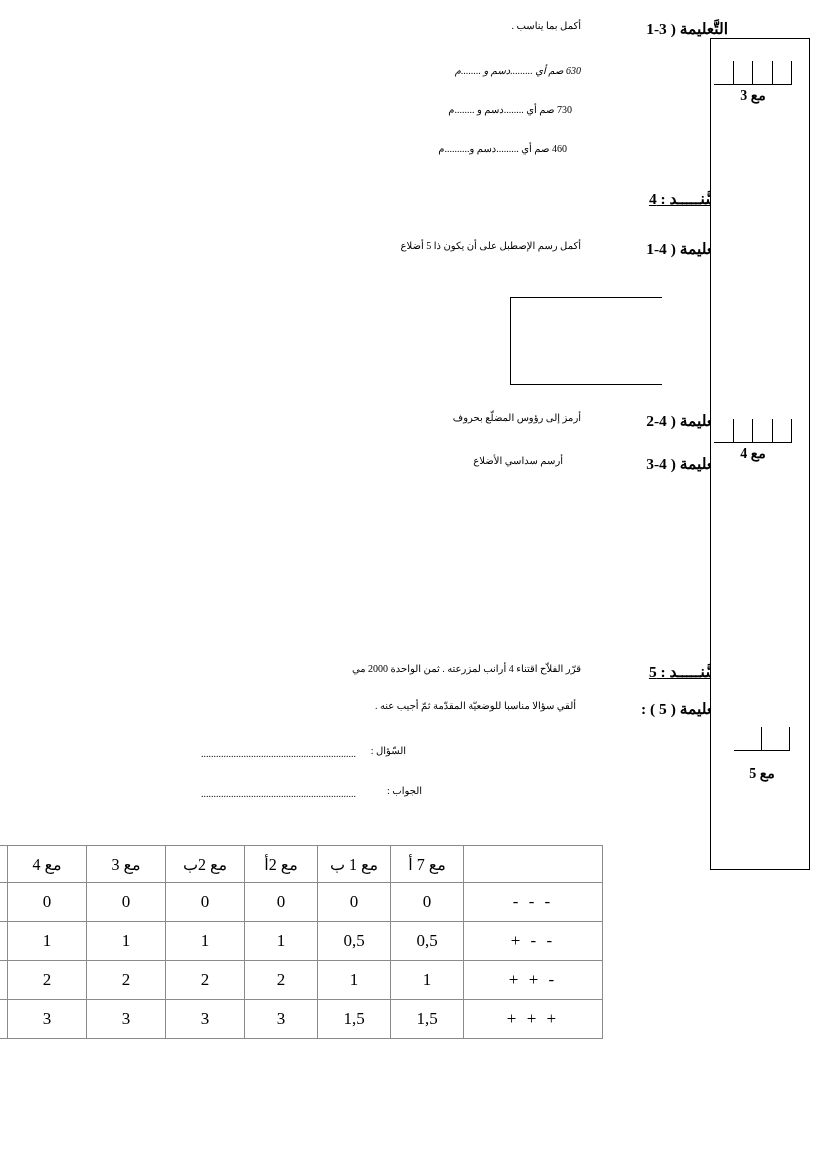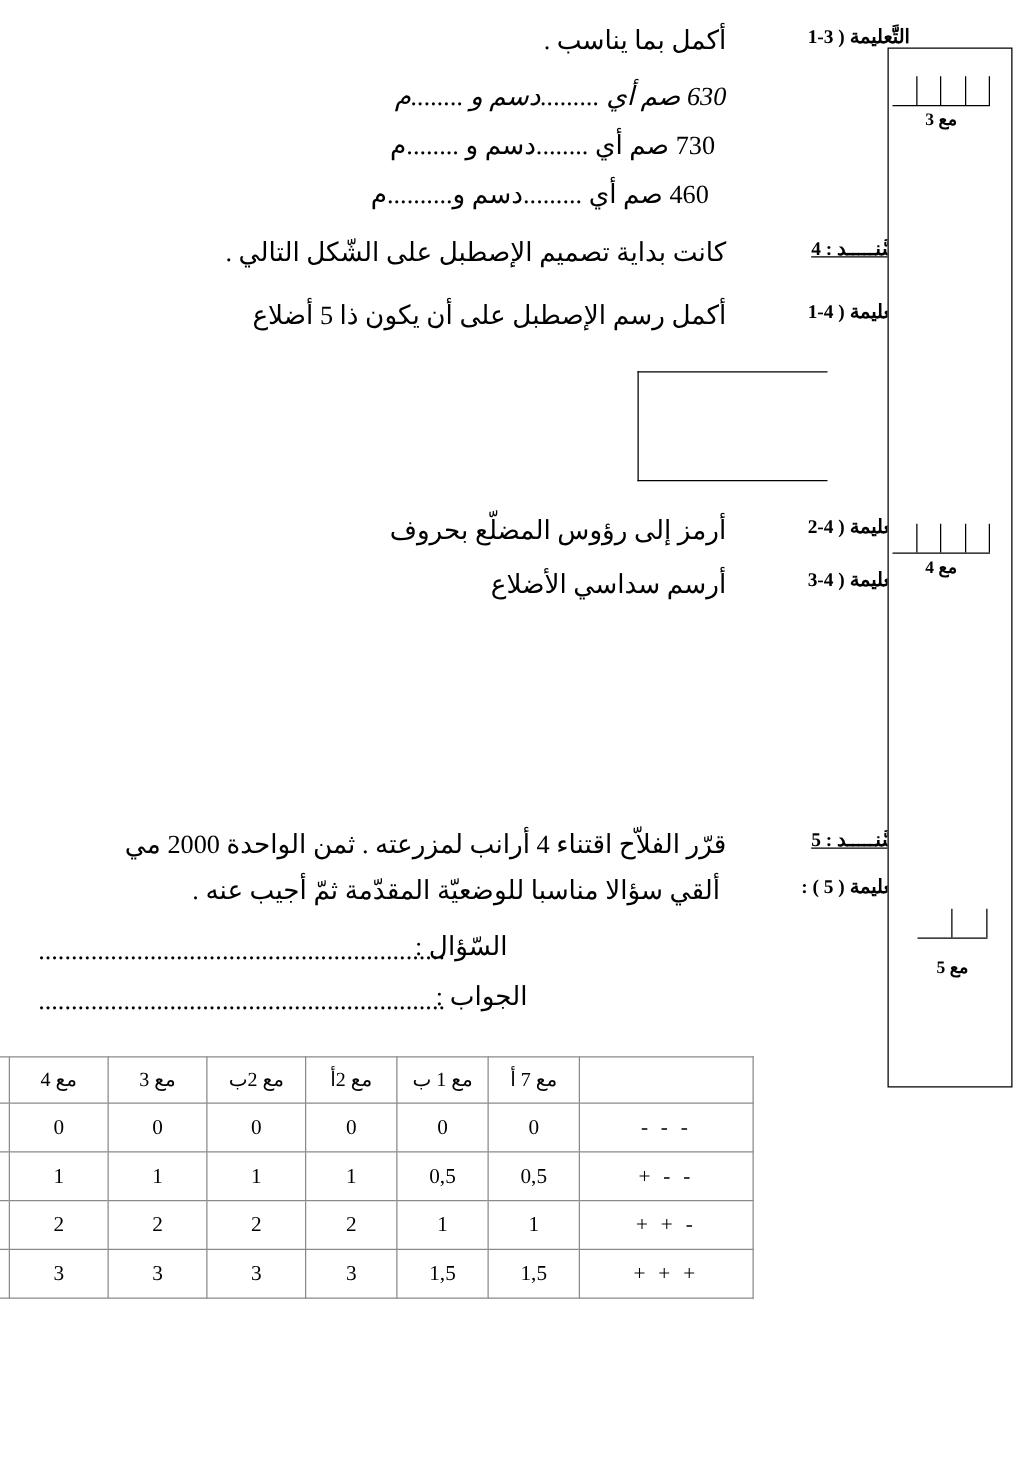--- a/index.html
+++ b/index.html
@@ -22,21 +22,21 @@
     direction: rtl;
     unicode-bidi: embed;
     white-space: nowrap;
   }
   .abs { position: absolute; }
   .lbl-bold {
     font-weight: bold;
     font-size: 15.5px;
   }
   .body-txt {
-    font-size: 21px;
+    font-size: 10px;
     font-weight: normal;
   }
   .underline-lbl {
     text-decoration: underline;
     text-decoration-skip-ink: none;
   }
 
   
   #mark-column {
     position: absolute;
@@ -139,35 +139,34 @@
   <div class="abs ar body-txt" style="right:245px; top:20px;">أكمل بما يناسب .</div>
 
   <div class="abs ar body-txt" style="right:245px; top:65px;font-style:italic;">630 صم  أي  .........دسم و ........م</div>
 
   <div class="abs ar body-txt" style="right:254px; top:104px;">730 صم  أي  ........دسم و  ........م</div>
 
   <div class="abs ar body-txt" style="right:259px; top:143px;">460 صم أي  .........دسم و..........م</div>
 
   <div class="abs ar lbl-bold underline-lbl" style="right:98px; top:190px;">السَّنـــــد : 4</div>
 
-  <div class="abs ar body-txt" style="right:245px; top:190px;">كانت بداية تصميم الإصطبل على الشّكل التالي .</div>
 
   <div class="abs ar lbl-bold" style="right:98px; top:240px;">التَّعليمة ( 4-1</div>
 
   <div class="abs ar body-txt" style="right:245px; top:240px;">أكمل رسم الإصطبل على أن يكون ذا 5 أضلاع</div>
 
   <div id="stable-shape"></div>
 
   <div class="abs ar lbl-bold" style="right:98px; top:412px;">التَّعليمة ( 4-2</div>
 
   <div class="abs ar body-txt" style="right:245px; top:412px;">أرمز إلى رؤوس المضلّع بحروف</div>
 
   <div class="abs ar lbl-bold" style="right:98px; top:455px;">التَّعليمة ( 4-3</div>
 
-  <div class="abs ar body-txt" style="right:245px; top:455px;">أرسم سداسي الأضلاع</div>
+  <div class="abs ar body-txt" style="right:263px; top:455px;">أرسم سداسي الأضلاع</div>
 
   <div class="abs ar lbl-bold underline-lbl" style="right:98px; top:663px;">السَّنـــــد : 5</div>
 
   <div class="abs ar body-txt" style="right:245px; top:663px;">قرّر الفلاّح اقتناء 4 أرانب لمزرعته . ثمن الواحدة 2000 مي</div>
 
   <div class="abs ar lbl-bold" style="right:98px; top:700px;">التَّعليمة  ( 5 ) :</div>
 
   <div class="abs ar body-txt" style="right:250px; top:700px;">ألقي سؤالا مناسبا للوضعيّة المقدّمة ثمّ أجيب عنه .</div>
 
   <div class="abs ar body-txt" style="right:420px; top:745px;">السّؤال :</div>

